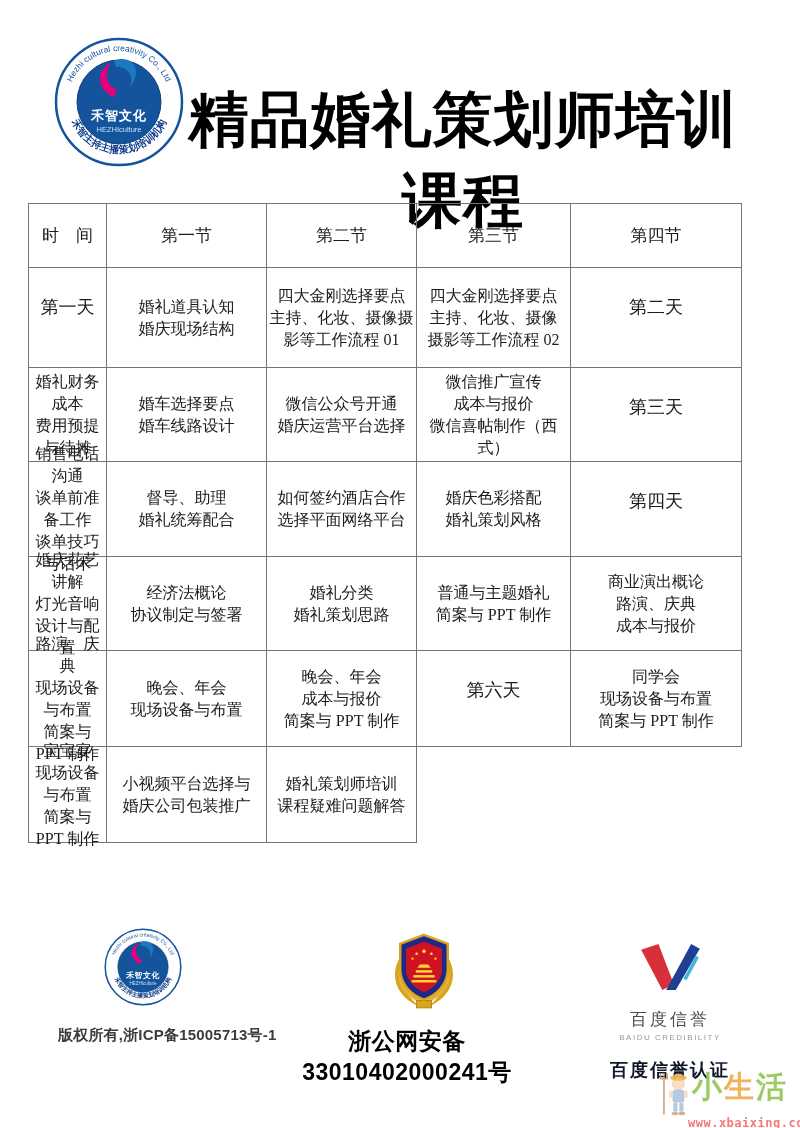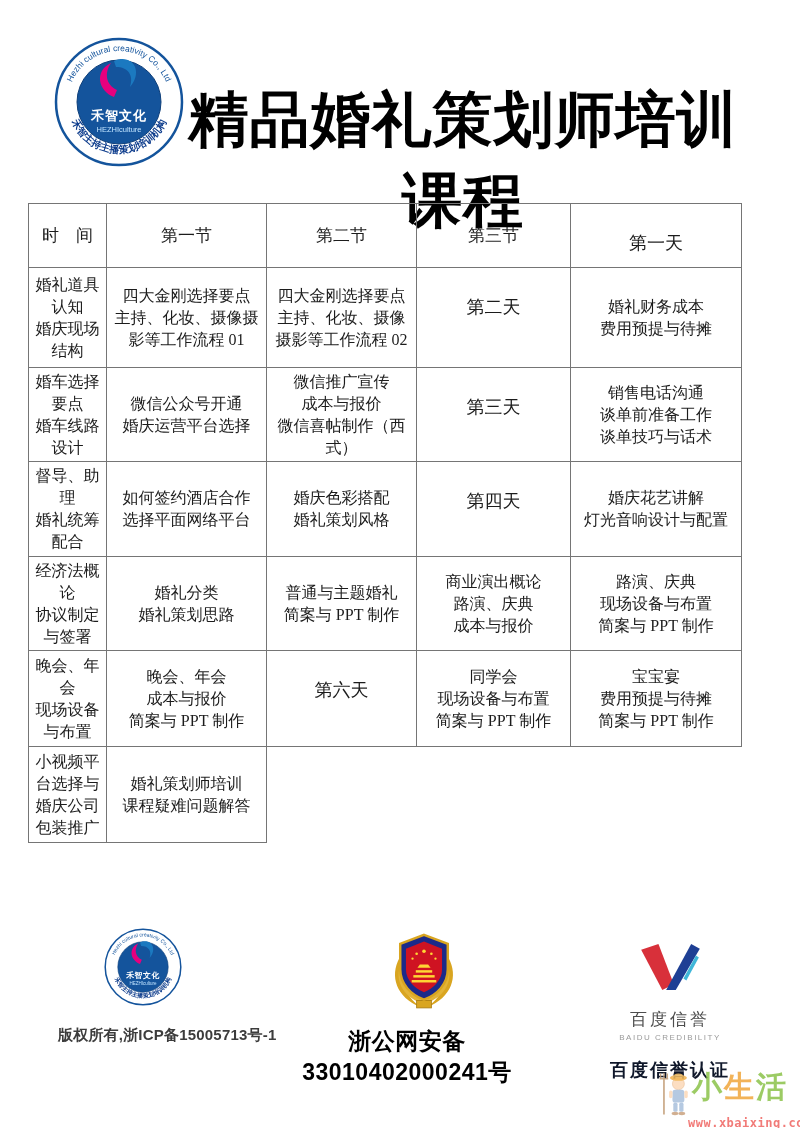--- a/index.html
+++ b/index.html
@@ -72,20 +72,21 @@
     <text x="65" y="95" text-anchor="middle" font-size="7.5" fill="#bfe3ff" font-family="Liberation Sans, DejaVu Sans, sans-serif">HEZHIculture</text>
   </svg>
 
   <div class="page-title">精品婚礼策划师培训课程</div>
 
   <div class="course-table">
     <div class="th">时　间</div>
     <div class="th">第一节</div>
     <div class="th">第二节</div>
     <div class="th">第三节</div>
+    <div class="th">第四节</div>
 
     <div class="day-cell">第一天</div>
     <div class="cell">婚礼道具认知
 婚庆现场结构</div>
     <div class="cell">四大金刚选择要点
 主持、化妆、摄像摄
 影等工作流程 01</div>
     <div class="cell">四大金刚选择要点
 主持、化妆、摄像
 摄影等工作流程 02</div>
@@ -132,21 +133,21 @@
 现场设备与布置</div>
     <div class="cell">晚会、年会
 成本与报价
 简案与 PPT 制作</div>
 
     <div class="day-cell">第六天</div>
     <div class="cell">同学会
 现场设备与布置
 简案与 PPT 制作</div>
     <div class="cell">宝宝宴
-费用预提与待摊
+现场设备与布置
 简案与 PPT 制作</div>
     <div class="cell">小视频平台选择与
 婚庆公司包装推广</div>
     <div class="cell">婚礼策划师培训
 课程疑难问题解答</div>
   </div>
 
   <svg class="logo-bottom" viewBox="0 0 130 130">
     <circle cx="65" cy="65" r="63" fill="#ffffff" stroke="#14549c" stroke-width="2.5"></circle>
     <circle cx="65" cy="65" r="42" fill="#14549c" stroke="#0e3f7a" stroke-width="1"></circle>

